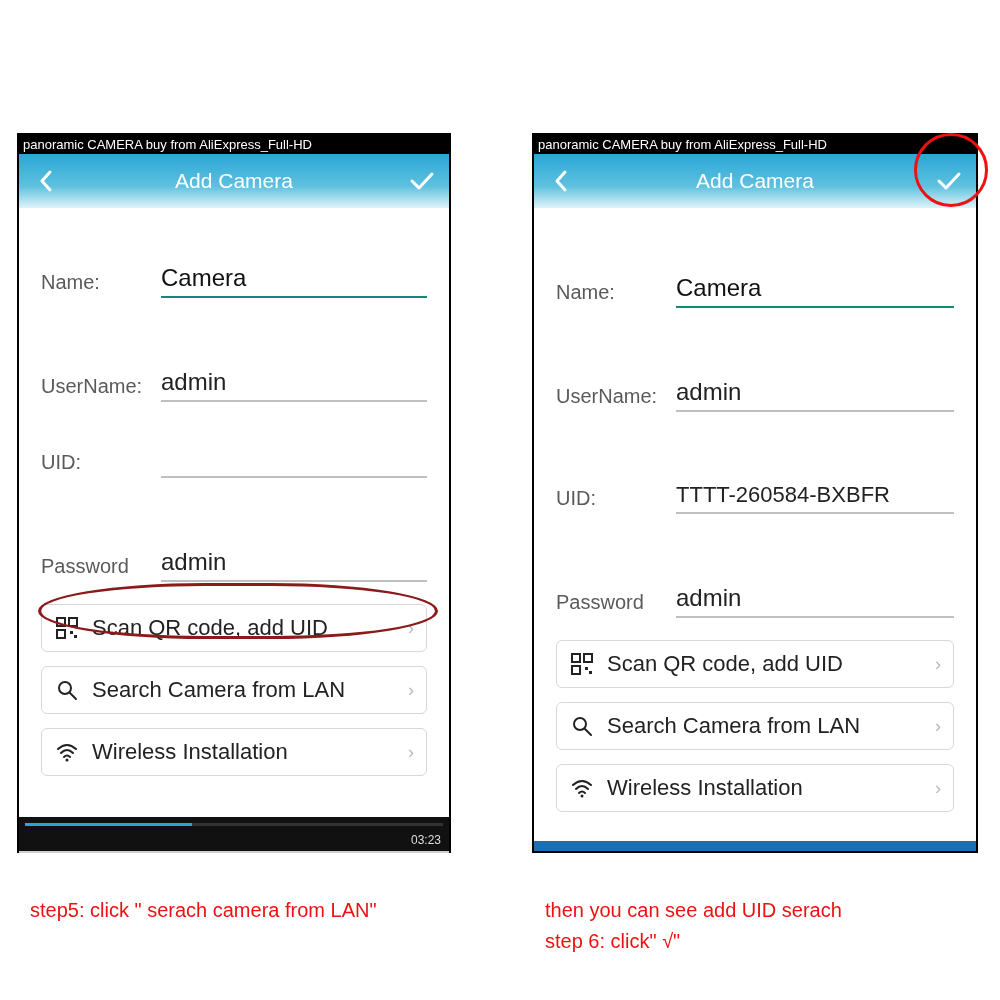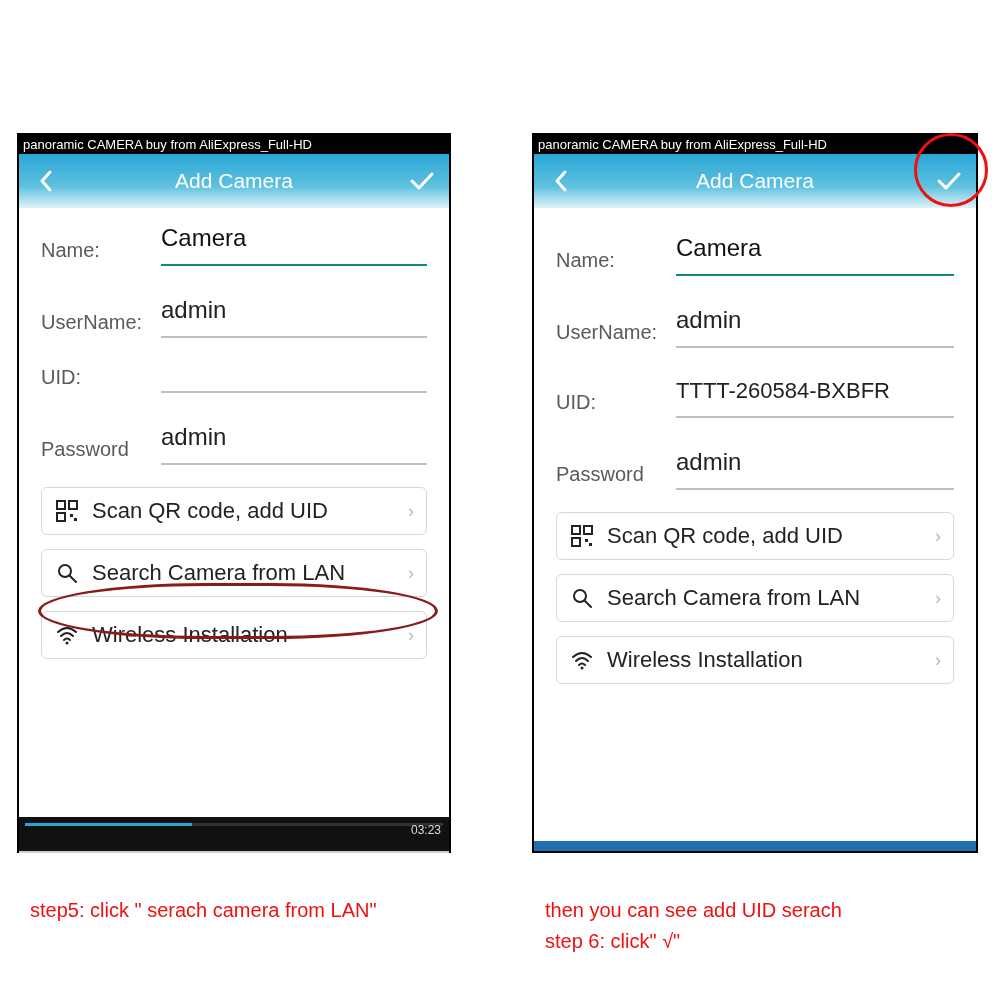--- a/index.html
+++ b/index.html
@@ -75,22 +75,23 @@
     font-size: 20px;
     color: #5a5a5a;
     padding-bottom: 4px;
   }
   .field-input {
     flex: 1 1 auto;
     font-size: 24px;
     color: #222;
     border: none;
     border-bottom: 2px solid #bfbfbf;
-    padding: 2px 0 12px 0;
+    padding: 2px 0 4px 0;
     background: transparent;
+    margin-top: 40px;
   }
   .field-input.active {
     border-bottom: 2px solid #0f8a7a;
     color: #111;
   }
   .option-btn {
     display: flex;
     align-items: center;
     border: 1px solid #d8d8d8;
     border-radius: 6px;
@@ -121,21 +122,21 @@
     top: 6px; left: 6px; right: 6px;
     height: 3px;
     background: #333;
   }
   .video-bottom .progress .fill {
     height: 100%;
     background: #2aa6d6;
   }
   .video-bottom .time {
     position: absolute;
-    right: 8px; bottom: 14px;
+    right: 8px; bottom: 4px;
     color: #ddd;
     font-size: 12px;
   }
   .grey-strip {
     position: absolute;
     left: 0; right: 0;
     background: #cfcfcf;
     height: 40px;
   }
   .annot-oval-red {

